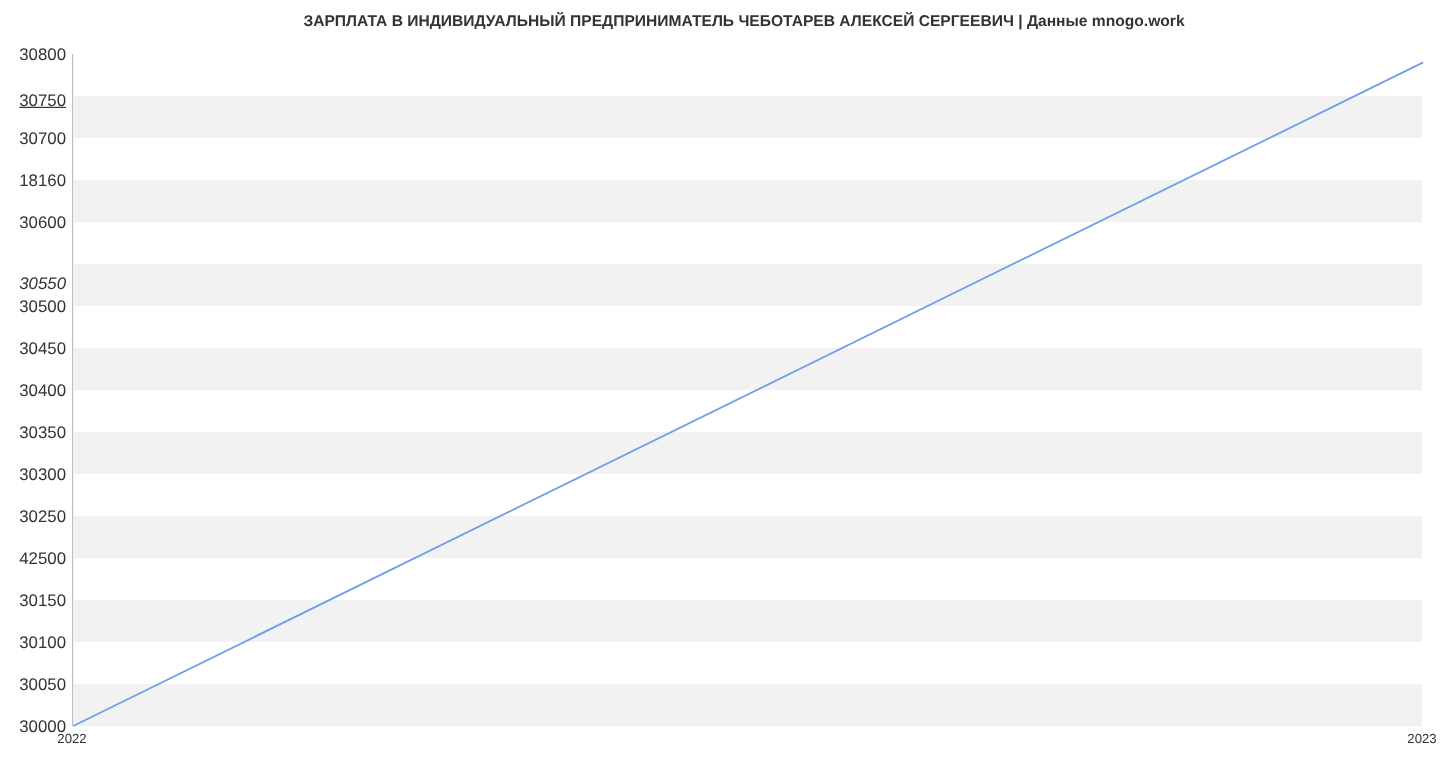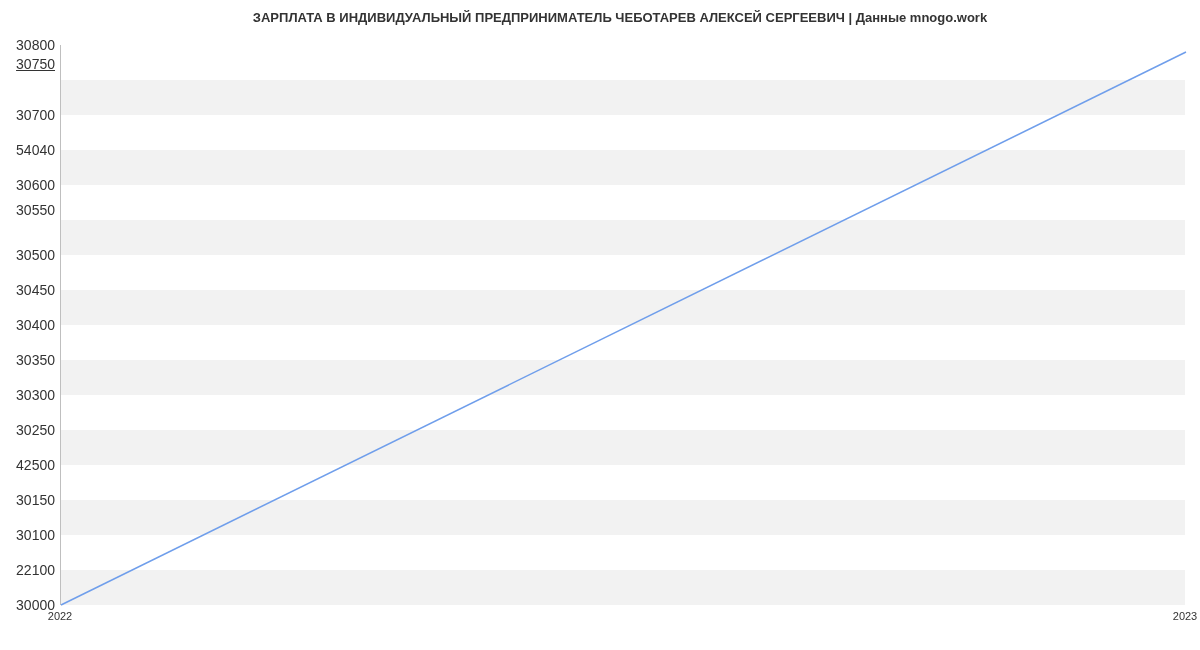--- a/index.html
+++ b/index.html
@@ -84,31 +84,31 @@
       <div class="grid-band" style="top: 245px; height: 35px;"></div>
       <div class="grid-band" style="top: 175px; height: 35px;"></div>
       <div class="grid-band" style="top: 105px; height: 35px;"></div>
       <div class="grid-band" style="top: 35px; height: 35px;"></div>
       <svg class="line-layer">
         <path d="M0,560 L1125,7" stroke="#6f9eeb" stroke-width="1.5" fill="none"></path>
       </svg>
   </div>
 
 <div class="y-tick-label" style="top: 605px;">30000</div>
-    <div class="y-tick-label" style="top: 570px;">22100</div>
+    <div class="y-tick-label" style="top: 570px;">30050</div>
     <div class="y-tick-label" style="top: 535px;">30100</div>
     <div class="y-tick-label" style="top: 500px;">30150</div>
     <div class="y-tick-label" style="top: 465px;">42500</div>
     <div class="y-tick-label" style="top: 430px;">30250</div>
     <div class="y-tick-label" style="top: 395px;">30300</div>
     <div class="y-tick-label" style="top: 360px;">30350</div>
     <div class="y-tick-label" style="top: 325px;">30400</div>
     <div class="y-tick-label" style="top: 290px;">30450</div>
     <div class="y-tick-label" style="top: 255px;">30500</div>
-    <div class="y-tick-label" style="top: 210px;">30550</div>
+    <div class="y-tick-label" style="top: 236px; font-style: italic;">30550</div>
     <div class="y-tick-label" style="top: 185px;">30600</div>
-    <div class="y-tick-label" style="top: 150px;">54040</div>
+    <div class="y-tick-label" style="top: 150px;">18160</div>
     <div class="y-tick-label" style="top: 115px;">30700</div>
-    <div class="y-tick-label" style="top: 64px; text-decoration: underline;">30750</div>
+    <div class="y-tick-label" style="top: 83px; text-decoration: underline;">30750</div>
     <div class="y-tick-label" style="top: 45px;">30800</div>
     <div class="x-tick-label" style="left: 60px;">2022</div>
     <div class="x-tick-label" style="left: 1185px;">2023</div>
   </div>
 
 </body></html>

